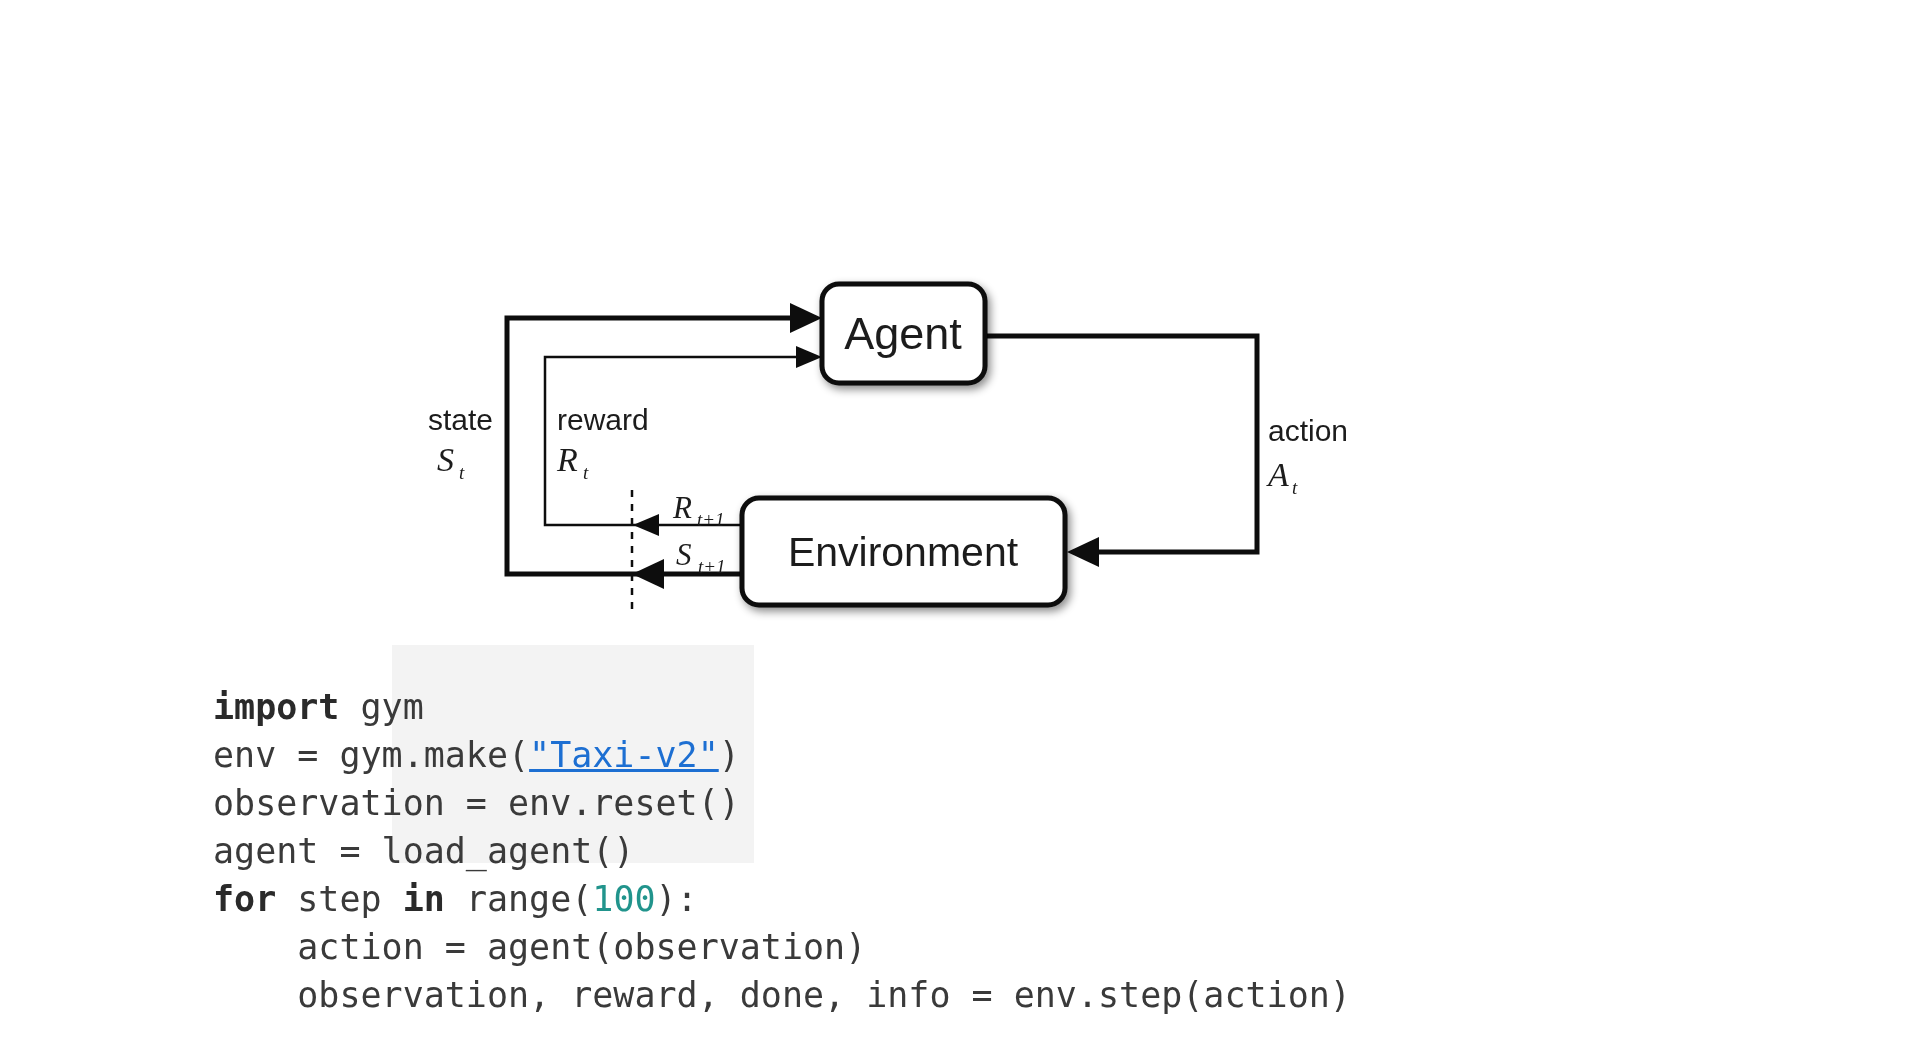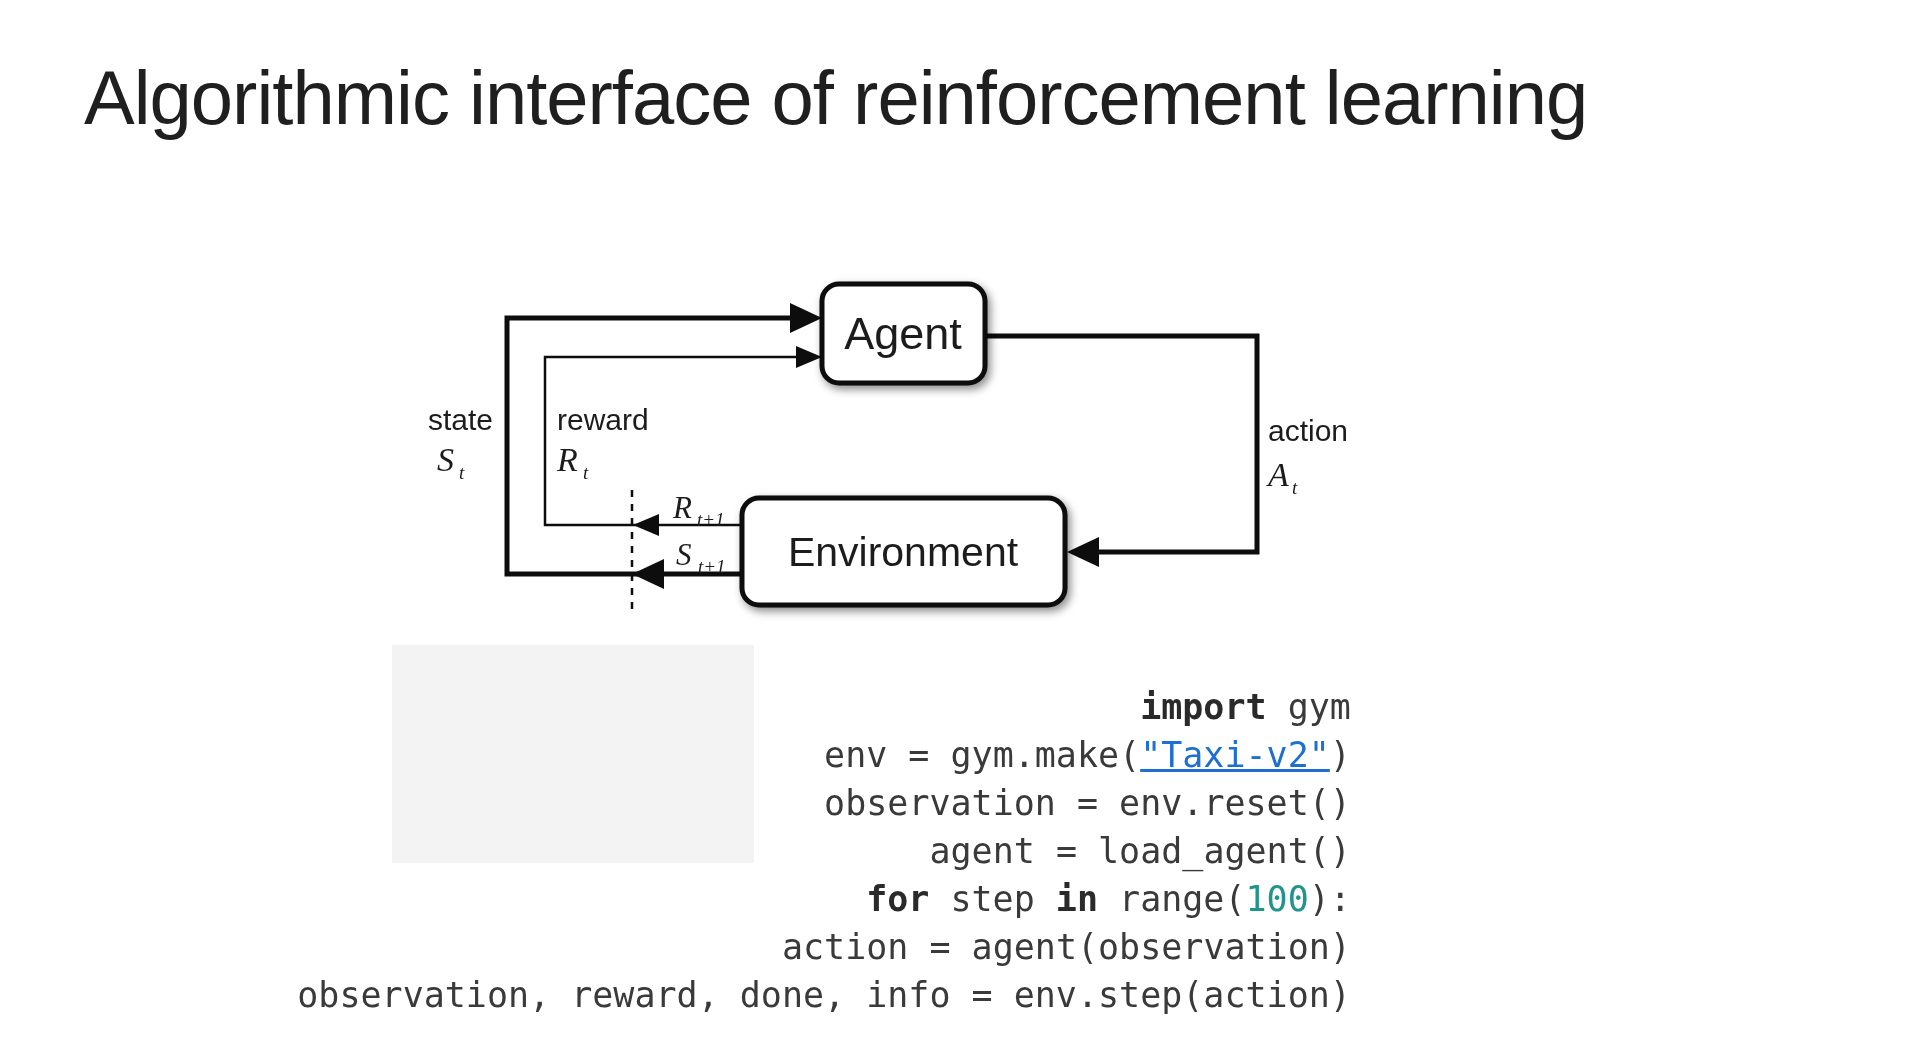--- a/index.html
+++ b/index.html
@@ -11,33 +11,32 @@
   svg.diagram{position:absolute;left:0;top:0;}
   .dg-line{stroke:#0d0d0d;fill:none;}
   .dg-box{fill:#ffffff;stroke:#0d0d0d;stroke-width:5;}
   .dg-arrow{fill:#0d0d0d;stroke:none;}
   .lbl{font-family:"Liberation Sans",sans-serif;font-size:30px;fill:#1c1c1c;}
   .boxlbl{font-family:"Liberation Sans",sans-serif;fill:#1c1c1c;}
   .math{font-family:"Liberation Serif",serif;font-style:italic;font-size:34px;fill:#1c1c1c;}
   .mathsmall{font-family:"Liberation Serif",serif;font-style:italic;font-size:31px;fill:#1c1c1c;}
   .mathsub{font-family:"Liberation Serif",serif;font-style:italic;font-size:19px;fill:#1c1c1c;}
   .code{position:absolute;left:213px;top:683px;margin:0;
-        font-family:"DejaVu Sans Mono",monospace;font-size:35px;line-height:48px;color:#3a3a3a;text-align:right;}
+        font-family:"DejaVu Sans Mono",monospace;font-size:35px;line-height:48px;color:#3a3a3a;}
   .code-line{white-space:pre;height:48px;}
   .tok-p{color:#3a3a3a;}
   .tok-kw{color:#2a2a2a;font-weight:bold;}
   .tok-link{text-decoration:underline;cursor:pointer;}
   .tok-num{}
 </style>
 </head>
 <body>
 
 <div class="slide">
 
-  <h1 class="title">Algorithmic interface of reinforcement learning</h1>
 
   <div class="code-bg"></div>
 
   <svg class="diagram" width="1920" height="1048" viewBox="0 0 1920 1048">
     <defs>
       <filter id="softshadow" x="-20%" y="-20%" width="150%" height="160%">
         <feDropShadow dx="3" dy="4" stdDeviation="4" flood-color="#000000" flood-opacity="0.45"></feDropShadow>
       </filter>
     </defs>
 

